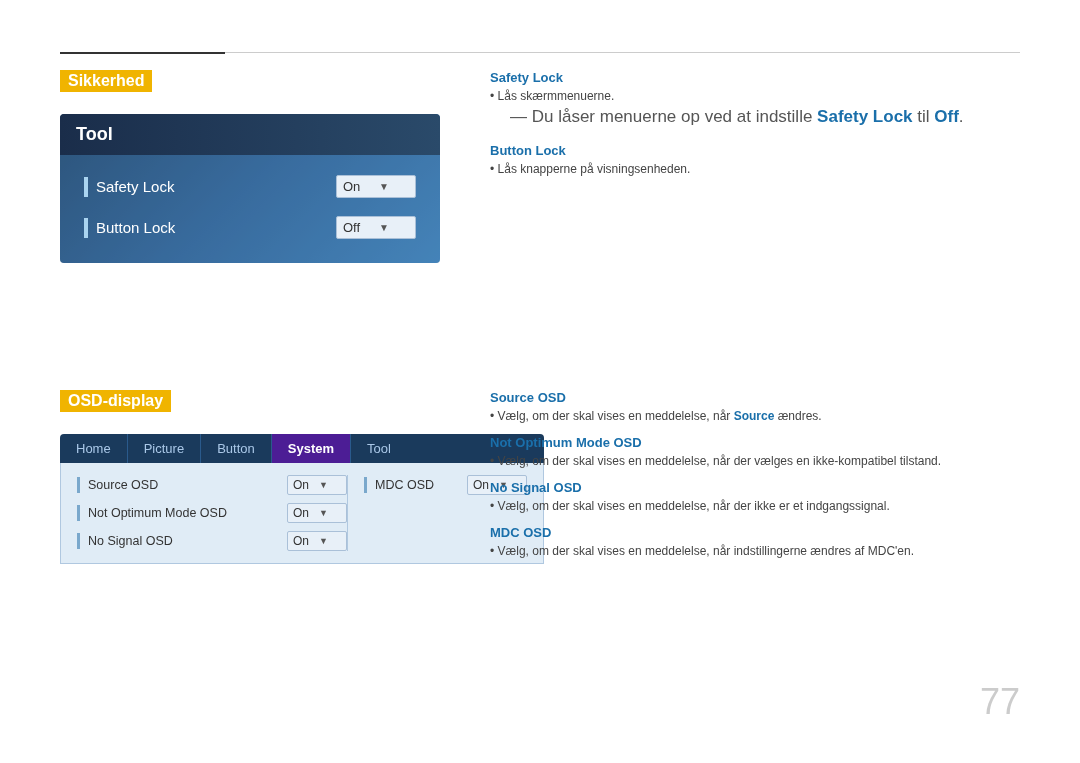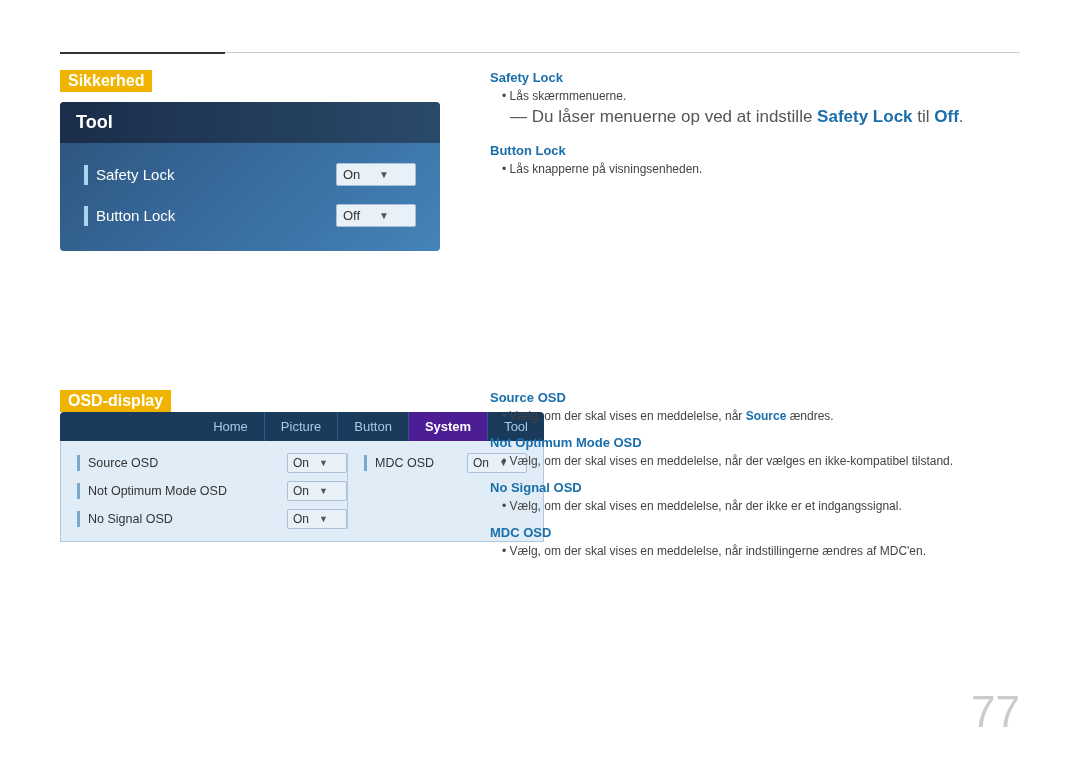--- a/index.html
+++ b/index.html
@@ -40,20 +40,21 @@
     }
 
     
     .section-heading {
       display: inline-block;
       background: #f0b400;
       color: #fff;
       font-size: 16px;
       font-weight: bold;
       padding: 2px 8px;
+      margin-bottom: 12px;
     }
 
     
     .left-col {
       position: absolute;
       left: 60px;
       top: 70px;
       width: 380px;
     }
 
@@ -124,21 +125,20 @@
       right: 60px;
     }
 
     .info-section-title {
       color: #1a6faa;
       font-weight: bold;
       font-size: 13px;
       margin-bottom: 4px;
     }
     .info-bullet {
-      margin-left: 12px;
       margin-bottom: 4px;
       font-size: 12px;
       color: #444;
     }
     .info-sub {
       margin-left: 20px;
       margin-bottom: 8px;
       font-size: 17px;
       color: #555;
     }
@@ -218,23 +218,23 @@
     .right-osd-info {
       position: absolute;
       left: 490px;
       top: 390px;
       right: 60px;
     }
 
     
     .page-number {
       position: absolute;
-      bottom: 26px;
+      bottom: 40px;
       right: 60px;
-      font-size: 44px;
+      font-size: 36px;
       color: #ccc;
     }
   </style>
 </head>
 <body>
 
 <div class="page-container">
 
   <div class="top-rule"></div>
   <div class="top-rule-accent"></div>
@@ -289,21 +289,21 @@
         • <span>Lås knapperne på visningsenheden.</span>
       </div>
     </div>
 
   </div>
 
   <div class="osd-section">
     <div class="section-heading">OSD-display</div>
 
     
-    <div class="osd-nav" style="justify-content:flex-end;">
+    <div class="osd-nav" style="margin-top:10px;">
       <div class="osd-nav-item">Home</div>
       <div class="osd-nav-item">Picture</div>
       <div class="osd-nav-item">Button</div>
       <div class="osd-nav-item active">System</div>
       <div class="osd-nav-item">Tool</div>
     </div>
 
     
     <div class="osd-body" style="display:flex; gap:0;">
 

